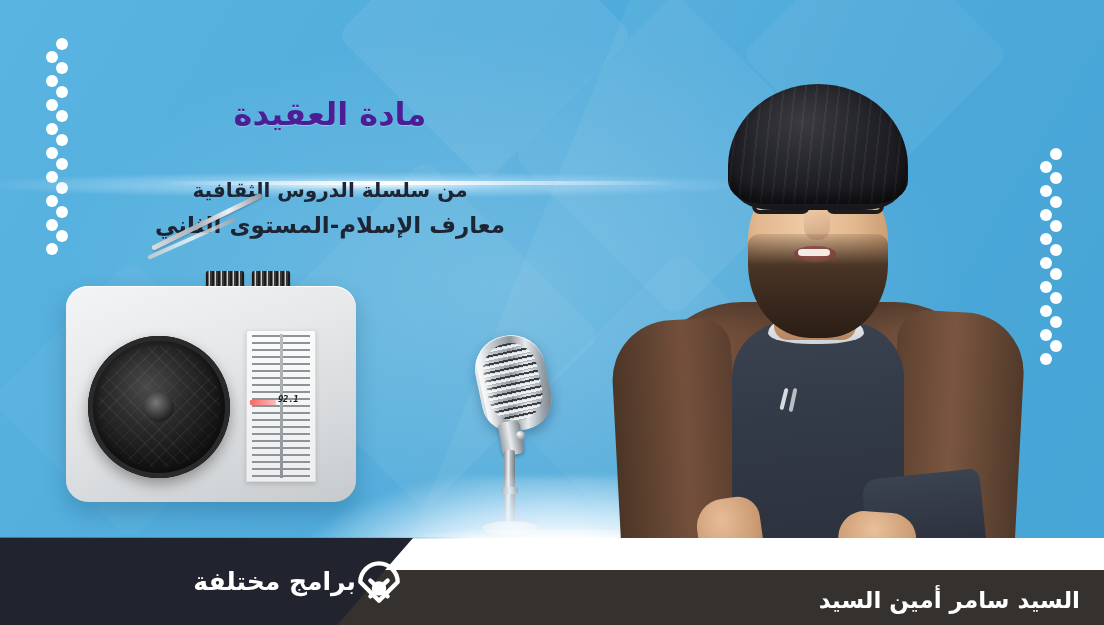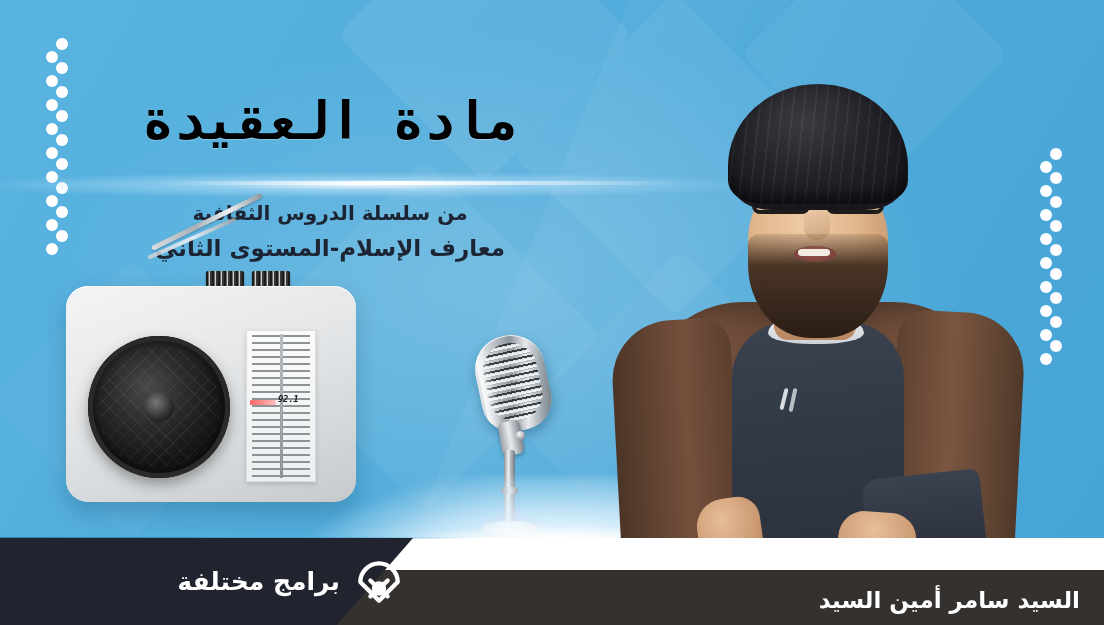--- a/index.html
+++ b/index.html
@@ -75,24 +75,23 @@
   .dot{width:12px;height:12px;border-radius:50%;background:#fff;}
   .dots-left{left:46px;top:38px;}
   .dots-right{right:42px;top:148px;}
 
   
   .titlewrap{
     position:absolute;left:0;top:96px;width:660px;text-align:center;
     direction:rtl;
   }
   .main-title{
-    font-size:52px;font-weight:bold;color:#000000;
+    font-size:32px;font-weight:bold;color:#4c1d95;
     letter-spacing:0px;line-height:1.15;
     text-shadow:0 1px 0 rgba(255,255,255,.25);
-    font-family:Liberation Mono, monospace;
   }
   .sub1{
     margin-top:44px;font-size:20px;font-weight:bold;color:#1d2433;
     line-height:1.35;
   }
   .sub2{
     margin-top:6px;font-size:23px;font-weight:bold;color:#1d2433;
     line-height:1.35;
   }
 
@@ -346,21 +345,21 @@
     background:#21242f;
     clip-path:polygon(0 0, 413px 0, 337px 87px, 0 87px);
   }
   .bar-navy-top{
     position:absolute;left:0;bottom:86px;width:470px;height:2px;
     background:linear-gradient(90deg,#2d7ea8,#3f9ccb 55%,rgba(63,156,203,0));
   }
   .bar-navy-inner{
     position:absolute;left:0;bottom:0;width:430px;height:87px;
     display:flex;align-items:center;justify-content:flex-start;
-    padding-right:28px;gap:16px;direction:rtl;
+    padding-right:28px;direction:rtl;
   }
   .bar-navy-text{
     color:#fff;font-size:25px;font-weight:bold;letter-spacing:.5px;
   }
   .logo{width:46px;height:46px;flex:none;}
 
   .bar-gray{
     position:absolute;right:0;bottom:0;width:880px;height:55px;
     background:#35312f;
   }

